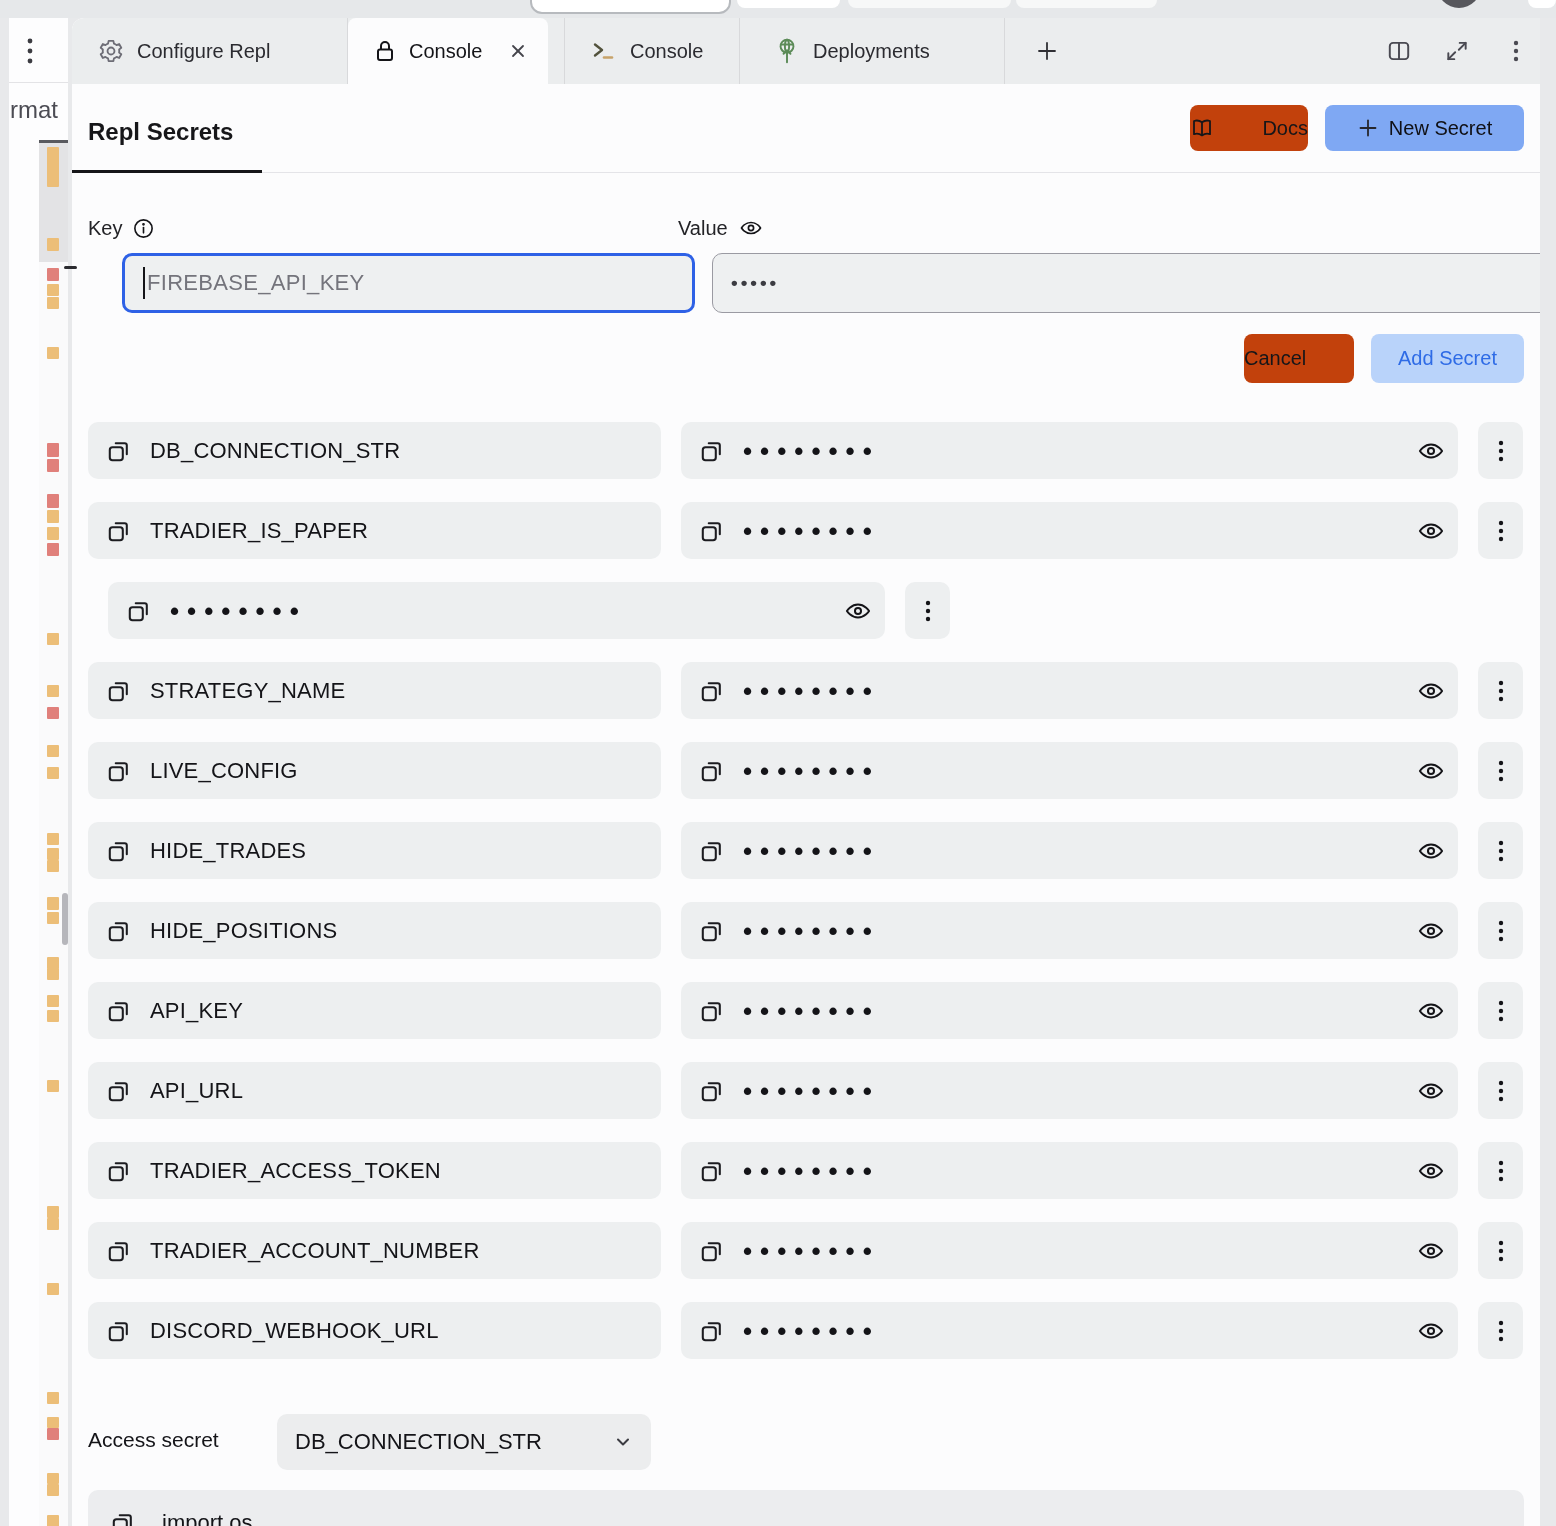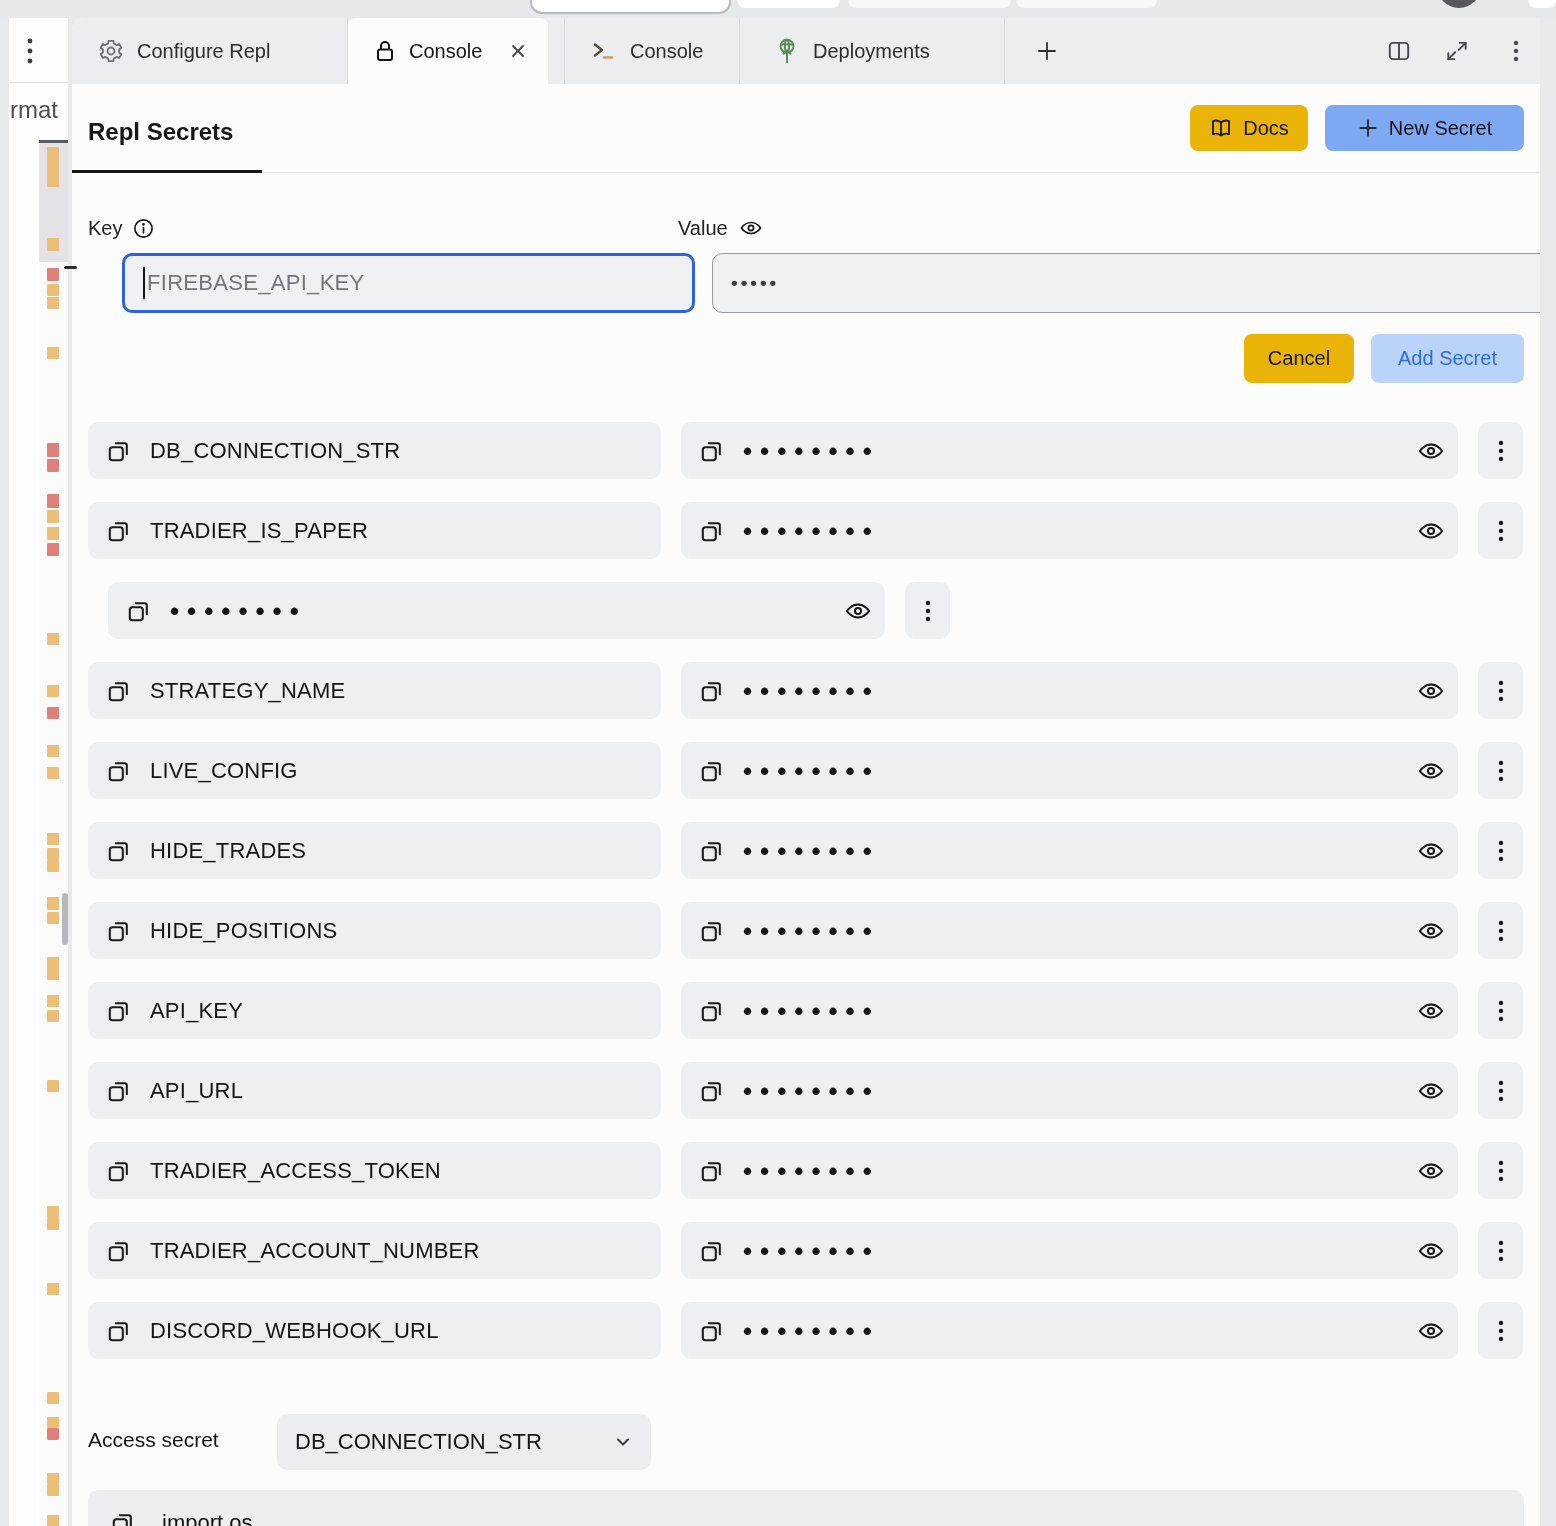--- a/index.html
+++ b/index.html
@@ -49,21 +49,21 @@
   .tab-close{margin-left:14px;width:18px;height:18px;color:#45454c;}
   .newtab-btn{position:absolute;left:957px;top:15px;width:36px;height:36px;display:flex;align-items:center;justify-content:center;color:#2f2f34;border-radius:8px;}
   .winbtn{position:absolute;top:19px;width:28px;height:28px;color:#4a4a52;display:flex;align-items:center;justify-content:center;}
 
   
   .page-tab-title{left:16px;top:96px;font-size:24px;font-weight:600;color:#161619;line-height:36px;}
   .title-underline{left:0;top:152px;width:190px;height:3px;background:#161619;z-index:2;}
   .header-divider{left:0;top:154px;width:1468px;height:1px;background:#e4e4e8;}
 
   .btn{display:flex;align-items:center;justify-content:center;gap:10px;border-radius:8px;box-sizing:border-box;font-size:20px;cursor:pointer;white-space:nowrap;}
-  .btn-gray{background:#eab308;color:#161619;}
+  .btn-gray{background:#c2410c;color:#161619;justify-content:space-between;}
   .docs-btn{left:1118px;top:87px;width:118px;height:46px;}
   .new-secret-btn{left:1253px;top:87px;width:199px;height:46px;background:var(--accent,#7fa8f3);color:#101014;font-weight:500;}
   .cancel-btn{left:1172px;top:316px;width:110px;height:49px;}
   .add-secret-btn{left:1299px;top:316px;width:153px;height:49px;background:var(--addbg,#b9d3fa);color:var(--addfg,#2e6be6);font-weight:500;}
 
   
   .field-label{display:flex;align-items:center;gap:10px;font-size:20px;color:#232327;height:28px;}
   .key-label{left:16px;top:196px;}
   .value-label{left:606px;top:196px;}
   .inputbox{box-sizing:border-box;border-radius:10px;background:#eef0f1;display:flex;align-items:center;padding:0 18px;margin-left:34px;}

